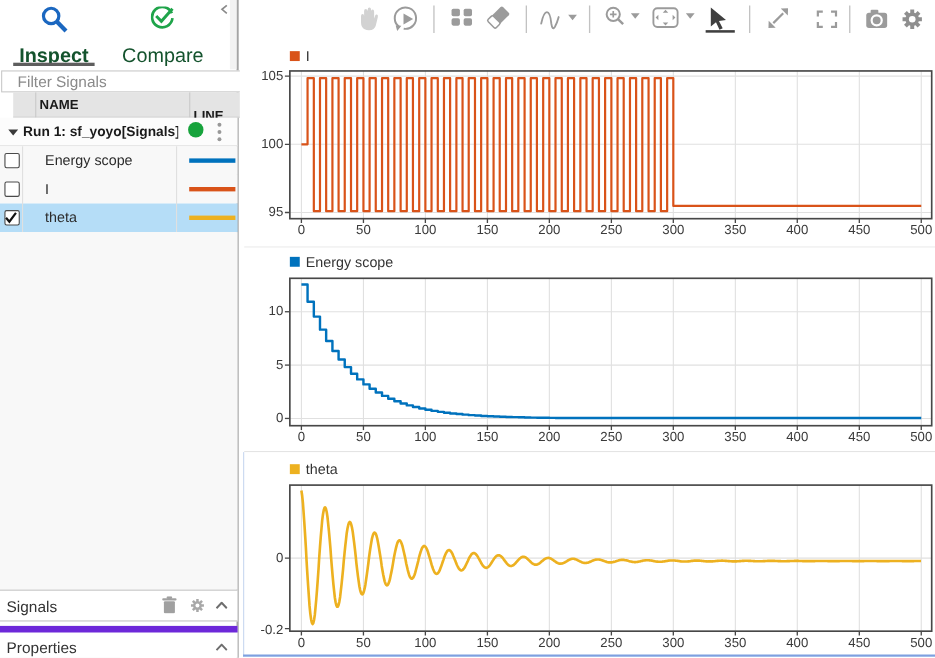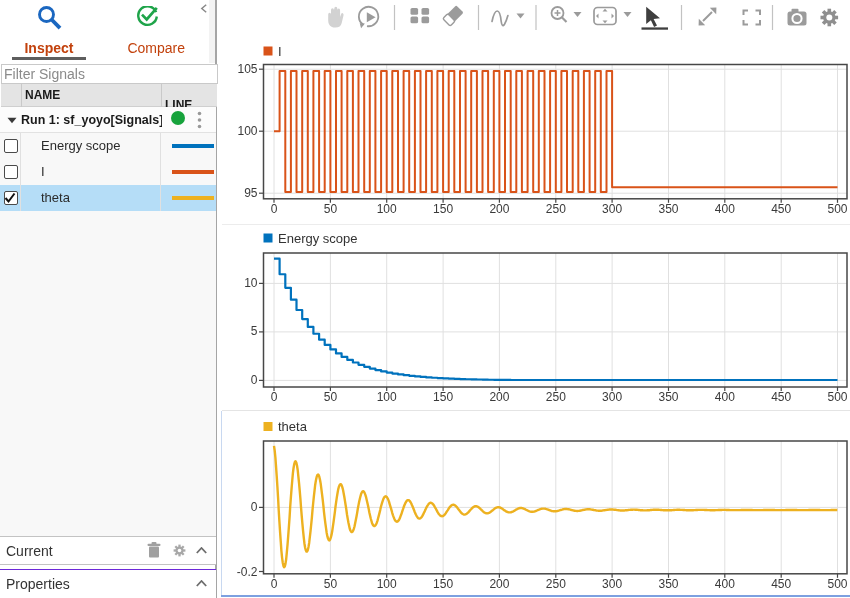--- a/index.html
+++ b/index.html
@@ -1,34 +1,34 @@
 <!DOCTYPE html>
 <html><head>
 <meta charset="utf-8">
 <style>
   html,body{margin:0;padding:0;}
   body{width:850px;height:598px;position:relative;overflow:hidden;
        font-family:"Liberation Sans",sans-serif;background:#fff;}
   .abs{position:absolute;}
   
   #leftpanel{left:0;top:0;width:217px;height:598px;background:#fff;border-right:2px solid #a5a5a5;box-sizing:border-box;}
-  .tablabel{font-size:14px;color:#c2410c;}
+  .tablabel{font-size:18px;color:#14532d;}
   #filter{left:1px;top:64px;width:213px;height:18px;border:1px solid #c9c9c9;background:#fff;
-          font-size:14px;color:#8a8a8a;padding-left:2px;line-height:19px;}
-  #thead{left:1px;top:84px;width:216px;height:23px;background:#e4e4e4;border-bottom:1px solid #cfcfcf;box-sizing:border-box;
+          font-size:14px;color:#8a8a8a;padding-left:14px;line-height:19px;}
+  #thead{left:12px;top:84px;width:216px;height:23px;background:#e4e4e4;border-bottom:1px solid #cfcfcf;box-sizing:border-box;
          font-size:12px;font-weight:bold;color:#1a1a1a;}
   .colsep{width:1px;background:#c9c9c9;}
   #runrow{left:0;top:107px;width:216px;height:26px;background:#fcfcfc;border-bottom:1px solid #e2e2e2;box-sizing:border-box;}
   .sigrow{left:0;width:216px;height:26px;background:#f8f8f8;font-size:13px;color:#2b2b2b;}
   .swatch{position:absolute;left:172px;width:42px;height:4px;}
   .cb{position:absolute;left:3.5px;top:6px;width:12px;height:12px;background:#fff;border:1.3px solid #4a4a4a;border-radius:2px;}
   #rowsfill{left:0;top:211px;width:216px;height:325px;background:#f8f8f8;}
   .barlabel{font-size:14px;color:#333;}
   #archive{left:0;top:536px;width:216px;height:29px;background:#fff;border-top:1px solid #c3c3c3;border-bottom:1px solid #c3c3c3;box-sizing:border-box;}
-  #props{left:0;top:569px;width:216px;height:29px;background:#fff;border-top:1px solid #6d28d9;box-sizing:border-box;}
+  #props{left:0;top:569px;width:216px;height:29px;background:#fff;border-top:6px solid #6d28d9;box-sizing:border-box;}
   
   #rightpanel{left:218px;top:0;width:632px;height:598px;background:#fff;}
 </style>
 </head>
 <body>
 <div id="leftpanel" class="abs">
   <div class="abs" style="left:209px;top:0;width:6px;height:63px;background:#f3f3f3;"></div>
 
   <svg class="abs" style="left:37px;top:5px" width="27" height="27" viewBox="0 0 27 27">
     <circle cx="9.5" cy="9.5" r="7" fill="none" stroke="#1b67c0" stroke-width="2.9"></circle>
@@ -80,21 +80,21 @@
     <svg class="abs" style="left:4px;top:7px" width="12" height="12" viewBox="0 0 12 12">
         <path d="M1.5 6 L4.5 9.5 L10.5 1.5" fill="none" stroke="#111" stroke-width="2"></path>
       </svg>
     <span class="abs" style="left:41px;top:5px;">theta</span>
     <div class="swatch" style="top:11px;background:#EDB120;"></div>
   </div>
   <div class="abs colsep" style="left:20px;top:133px;height:78px;background:#e0e0e0;"></div>
   <div class="abs colsep" style="left:160px;top:133px;height:78px;background:#e0e0e0;"></div>
   <div id="rowsfill" class="abs"></div>
   <div id="archive" class="abs">
-    <span class="abs barlabel" style="left:6px;top:6px;">Current</span>
+    <span class="abs barlabel" style="left:6px;top:6px;">Signals</span>
     <svg class="abs" style="left:147px;top:5px" width="14" height="16" viewBox="0 0 14 16">
       <rect x="2" y="4.5" width="10" height="11" rx="1" fill="#a0a0a0"></rect>
       <rect x="0.5" y="1.8" width="13" height="2.2" rx="1" fill="#a0a0a0"></rect>
       <rect x="4.5" y="0" width="5" height="2.5" rx="1" fill="#a0a0a0"></rect>
     </svg>
     <svg class="abs" style="left:172.5px;top:7px" width="13" height="13" viewBox="0 0 13 13">
       <g fill="#a8a8a8">
           <circle cx="6.5" cy="6.5" r="4"></circle>
       <g stroke="#a8a8a8" stroke-width="2.3">
             <line x1="6.5" y1="0.6" x2="6.5" y2="12.4"></line>

